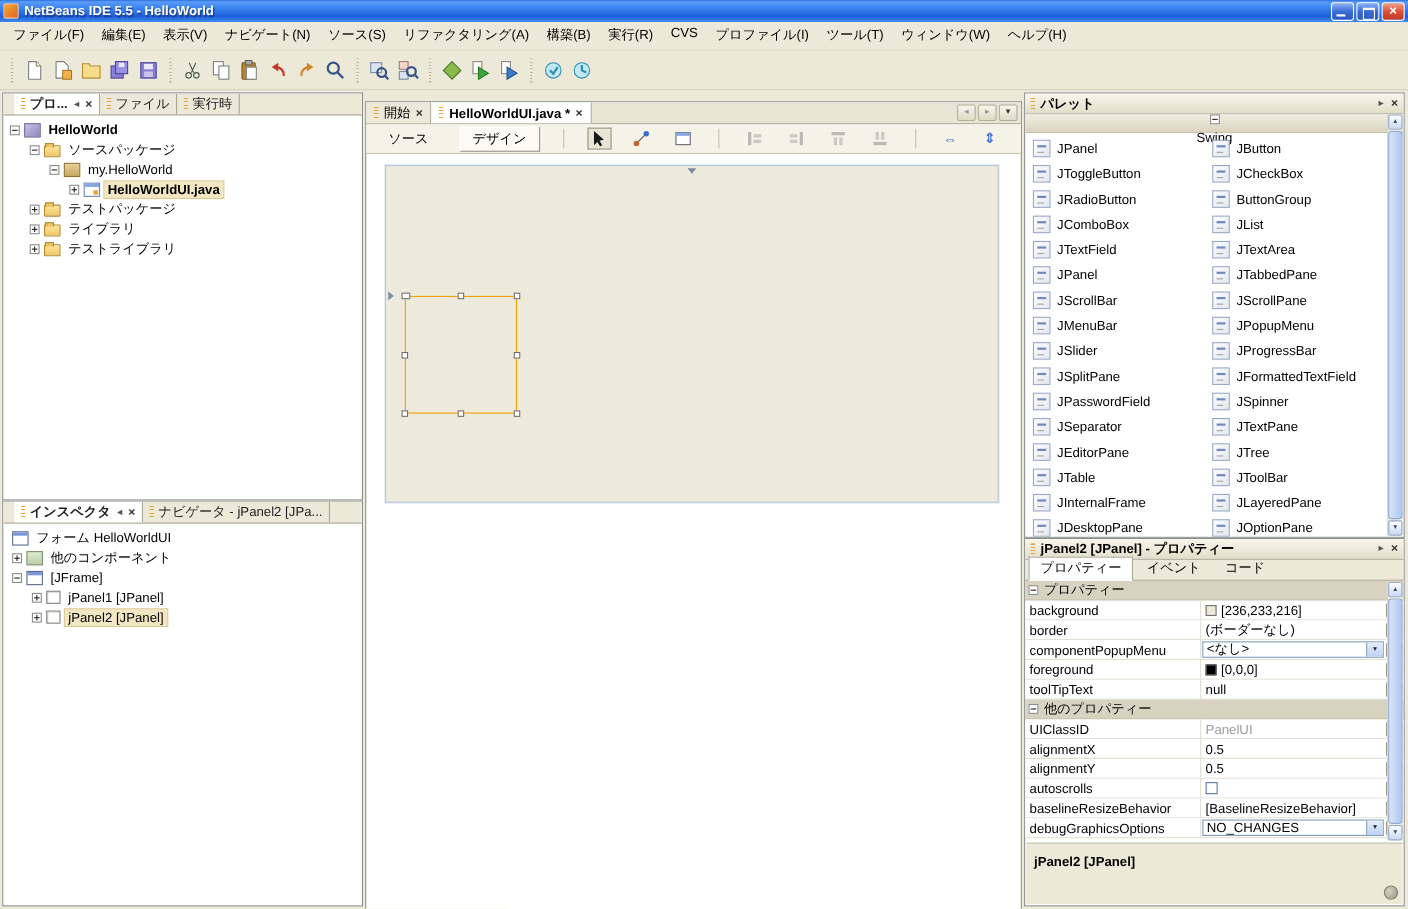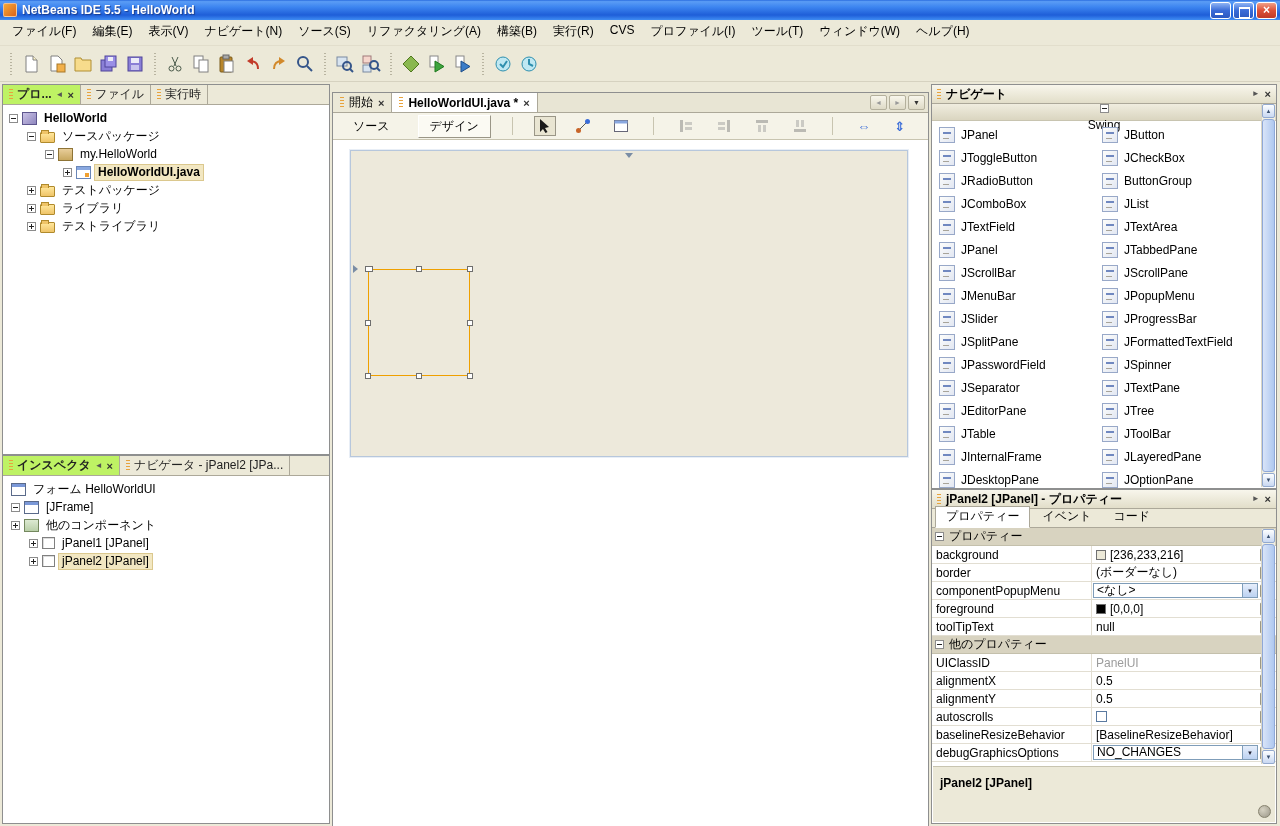--- a/index.html
+++ b/index.html
@@ -22,21 +22,21 @@
 .menubar{position:absolute;left:0;top:20px;width:1280px;height:26px;background:#ECE9D8;display:flex;align-items:flex-start;padding-left:4px;border-bottom:1px solid #E2DECC;}
 .mitem{padding:3px 8px;white-space:nowrap;}
 .toolbar{position:absolute;left:0;top:46px;width:1280px;height:36px;background:#ECE9D8;display:flex;align-items:center;padding-left:4px;border-bottom:1px solid #D6D2C0;}
 .tgrip{width:6px;height:22px;margin:0 4px;background-image:repeating-linear-gradient(180deg,#B8B4A0 0 1px,transparent 1px 3px);background-size:2px 100%;background-repeat:no-repeat;background-position:2px 0;}
 .ti{width:26px;height:26px;display:flex;align-items:center;justify-content:center;border:1px solid transparent;border-radius:2px;}
 
 
 .panel{position:absolute;background:#fff;border:1px solid #8E8F8F;overflow:hidden;}
 .dock-tabs{height:20px;background:#ECE9D8;border-bottom:1px solid #ACA899;display:flex;align-items:stretch;overflow:hidden;}
 .dtab{display:flex;align-items:center;gap:4px;padding:0 6px;border-right:1px solid #ACA899;color:#222;white-space:nowrap;}
-.dtab.active{background:#bef264;font-weight:bold;}
+.dtab.active{background:#ffffff;font-weight:bold;margin-left:10px;}
 .gripdots{width:4px;height:11px;flex:none;background-image:repeating-linear-gradient(180deg,#E8A33D 0 1px,transparent 1px 3px);}
 .tbt{font-size:8px;color:#555;line-height:8px;}
 .tbt.x{font-size:11px;font-weight:bold;color:#333;}
 
 
 .dhead{height:19px;background:linear-gradient(180deg,#F8F6EC,#E2DEC9);border-bottom:1px solid #ACA899;display:flex;align-items:center;gap:5px;padding:0 5px;font-weight:bold;}
 .dhead .sp{flex:1;}
 
 
 .tree{padding-top:4px;}
@@ -338,28 +338,28 @@
       <span class="gripdots"></span>
       <span>ナビゲータ - jPanel2 [JPa...</span>
     </div>
   </div>
   <div class="tree">
     <div class="trow" style="padding-left:8px">
       <span class="ic ic-frame"></span>
       <span class="tl">フォーム HelloWorldUI</span>
     </div>
     <div class="trow" style="padding-left:8px">
+      <span class="tg plus"></span>
+      <span class="ic ic-comp"></span>
+      <span class="tl">他のコンポーネント</span>
+    </div>
+    <div class="trow" style="padding-left:8px">
       <span class="tg"></span>
       <span class="ic ic-frame"></span>
       <span class="tl">[JFrame]</span>
-    </div>
-    <div class="trow" style="padding-left:8px">
-      <span class="tg plus"></span>
-      <span class="ic ic-comp"></span>
-      <span class="tl">他のコンポーネント</span>
     </div>
     <div class="trow" style="padding-left:26px">
       <span class="tg plus"></span>
       <span class="ic ic-panel"></span>
       <span class="tl">jPanel1 [JPanel]</span>
     </div>
     <div class="trow" style="padding-left:26px">
       <span class="tg plus"></span>
       <span class="ic ic-panel"></span>
       <span class="tl sel">jPanel2 [JPanel]</span>
@@ -454,21 +454,21 @@
         <span class="h bm"></span>
         <span class="h br"></span>
       </div>
     </div>
   </div>
 </div>
 
 <div class="panel" style="left:931px;top:84px;width:346px;height:405px;">
   <div class="dhead">
     <span class="gripdots"></span>
-    <span>ナビゲート</span>
+    <span>パレット</span>
     <span class="sp"></span>
     <span class="tbt glyph-r"></span>
     <span class="tbt x">×</span>
   </div>
   <div class="pal-cat">
     <span class="tg"></span>
     <span>Swing</span>
   </div>
   <div class="pgrid">
     <div class="pitem">

